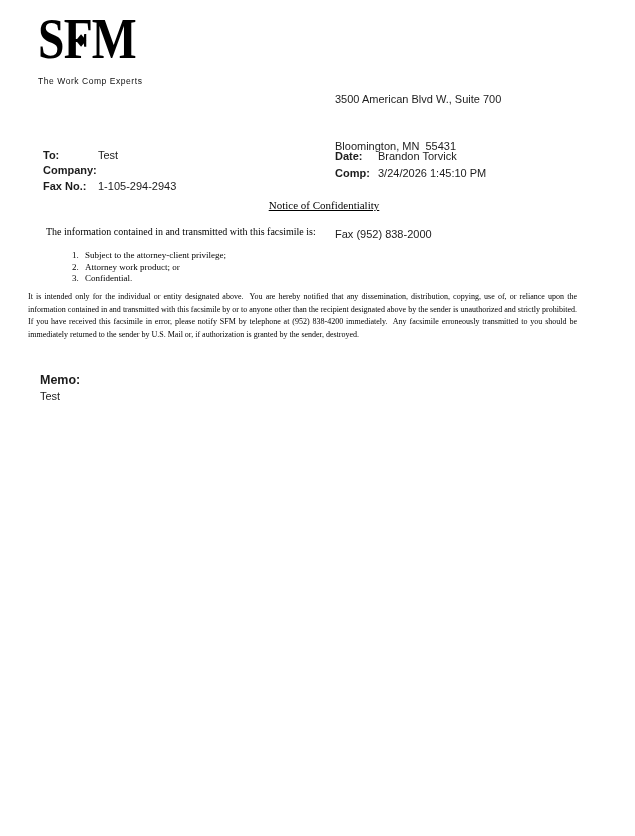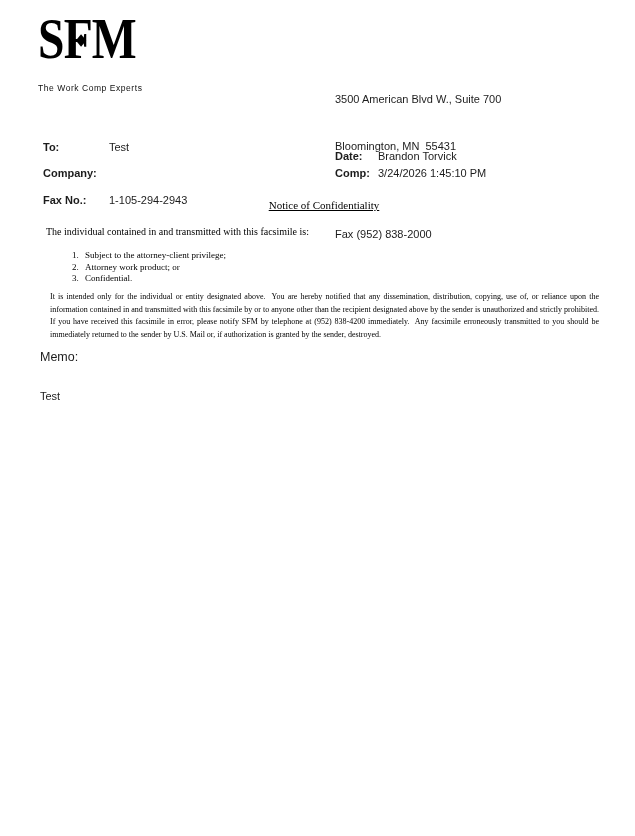--- a/index.html
+++ b/index.html
@@ -39,21 +39,21 @@
   .logo-diamond {
     position: absolute;
     left: 48px;
     top: 26px;
     width: 9px;
     height: 9px;
     background: #000000;
     transform: rotate(45deg);
   }
   .logo-tagline {
-    margin-top: 15px;
+    margin-top: 8px;
     font-size: 8.5px;
     letter-spacing: 0.55px;
     color: #111111;
     white-space: nowrap;
   }
 
   
   .office-block {
     position: absolute;
     left: 335px;
@@ -66,24 +66,23 @@
 
   
   .kv-block {
     position: absolute;
     display: grid;
     font-size: 11px;
     column-gap: 0;
   }
   .recipient-block {
     left: 43px;
-    top: 140px;
+    top: 148px;
     grid-template-columns: 55px auto;
     line-height: 15.4px;
-    gap: 11px;
   }
   .sender-block {
     left: 335px;
     top: 148px;
     grid-template-columns: 43px auto;
     line-height: 17px;
   }
   .kv-label { font-weight: bold; }
   .kv-value { white-space: pre-wrap; }
 
@@ -117,38 +116,38 @@
     font-size: 9px;
     line-height: 11.5px;
     color: #000000;
   }
   .notice-list-item {
     display: grid;
     grid-template-columns: 13px auto;
   }
   .notice-body {
     position: absolute;
-    left: 50px;
+    left: 28px;
     top: 291px;
     width: 549px;
     font-family: "Liberation Serif", serif;
     font-size: 8px;
     line-height: 12.5px;
     text-align: justify;
     color: #000000;
     white-space: pre-wrap;
   }
 
   
   .memo-label {
     position: absolute;
     left: 40px;
-    top: 350px;
+    top: 373px;
     font-size: 12.5px;
-    font-weight: normal;
+    font-weight: bold;
   }
   .memo-value {
     position: absolute;
     left: 40px;
     top: 390px;
     font-size: 11px;
   }
 </style>
 </head>
 <body>
@@ -181,21 +180,21 @@
 
   <div class="kv-block sender-block">
     <div class="kv-label">Date:</div>
     <div class="kv-value">Brandon Torvick</div>
     <div class="kv-label">Comp:</div>
     <div class="kv-value">3/24/2026 1:45:10 PM</div>
   </div>
 
   <div class="notice-heading">Notice of Confidentiality</div>
 
-  <div class="notice-intro">The individual contained in and transmitted with this facsimile is:</div>
+  <div class="notice-intro">The information contained in and transmitted with this facsimile is:</div>
 
   <div class="notice-list">
     <div class="notice-list-item">
       <span>1.</span>
       <span>Subject to the attorney-client privilege;</span>
     </div>
     <div class="notice-list-item">
       <span>2.</span>
       <span>Attorney work product; or</span>
     </div>

